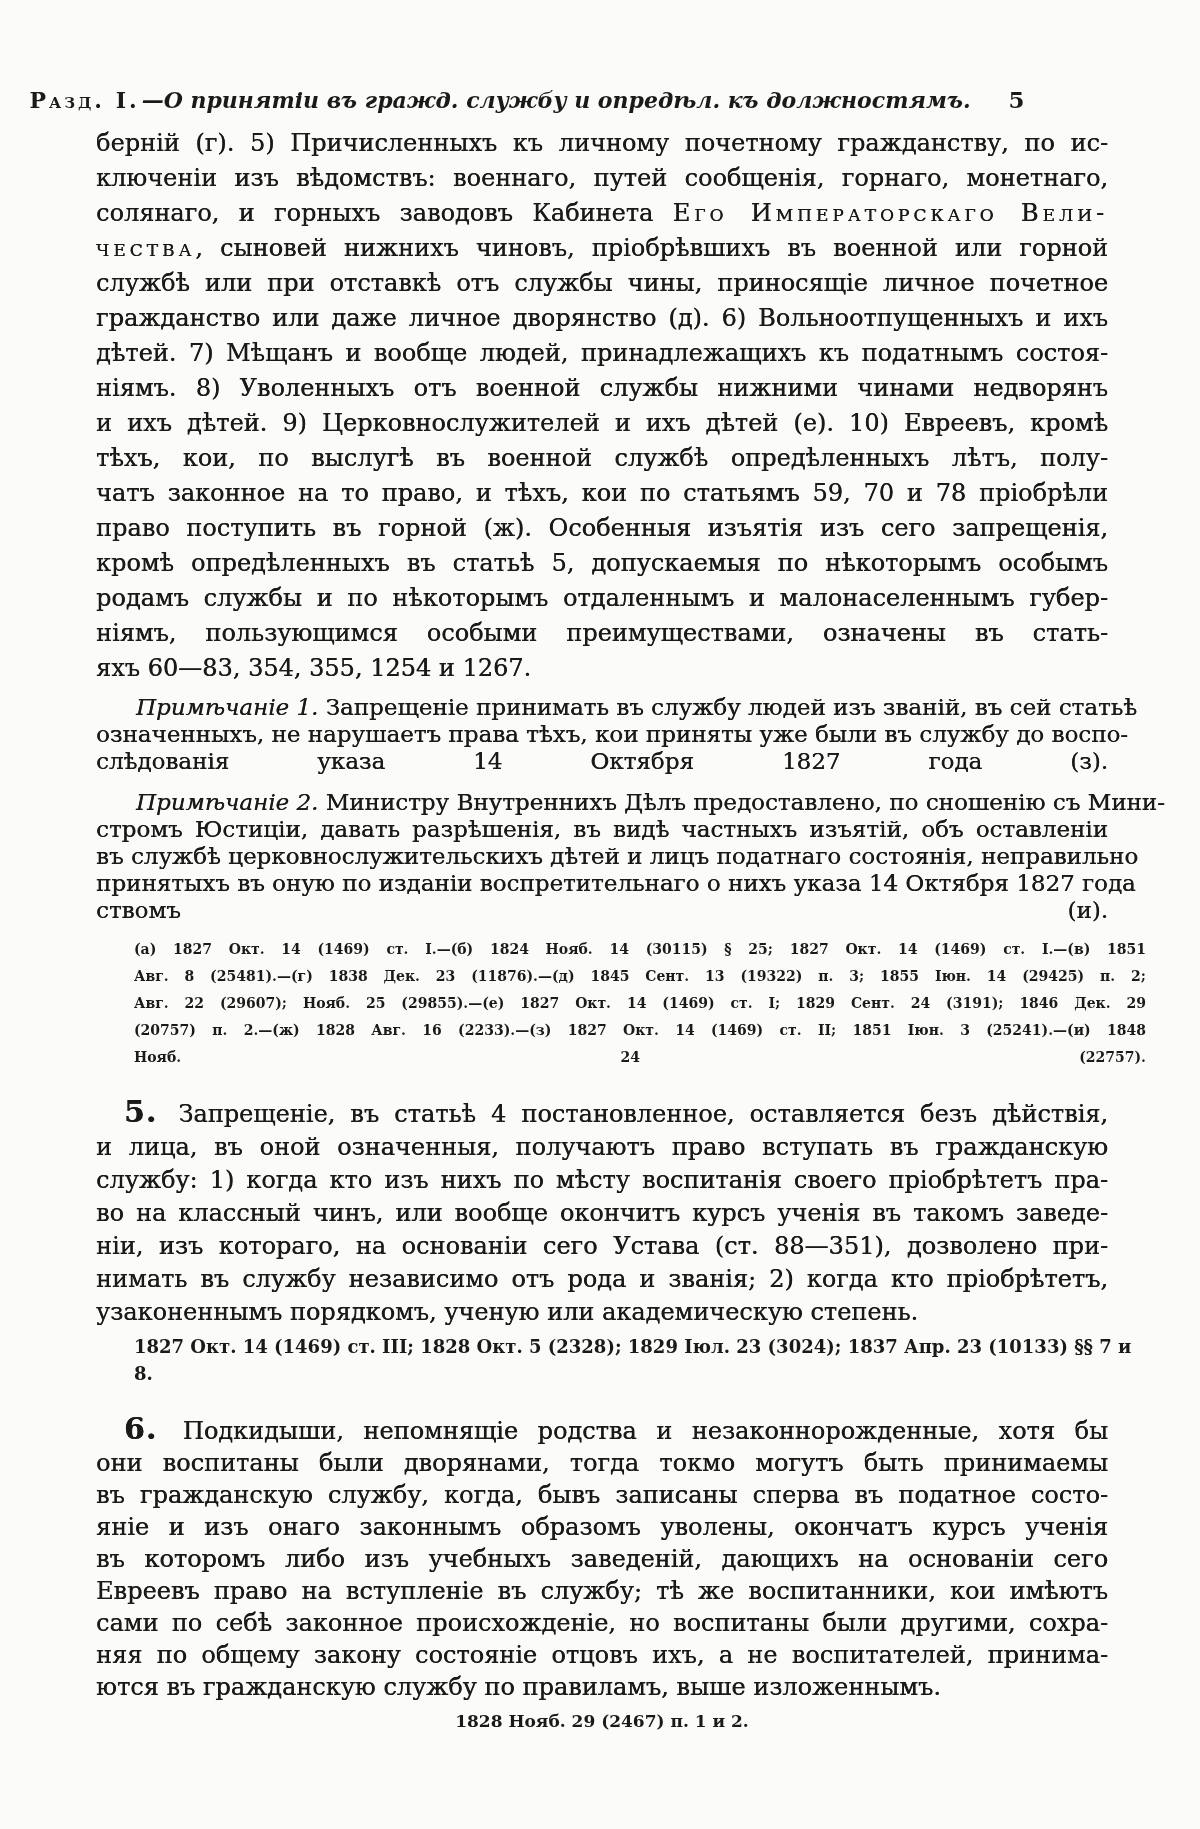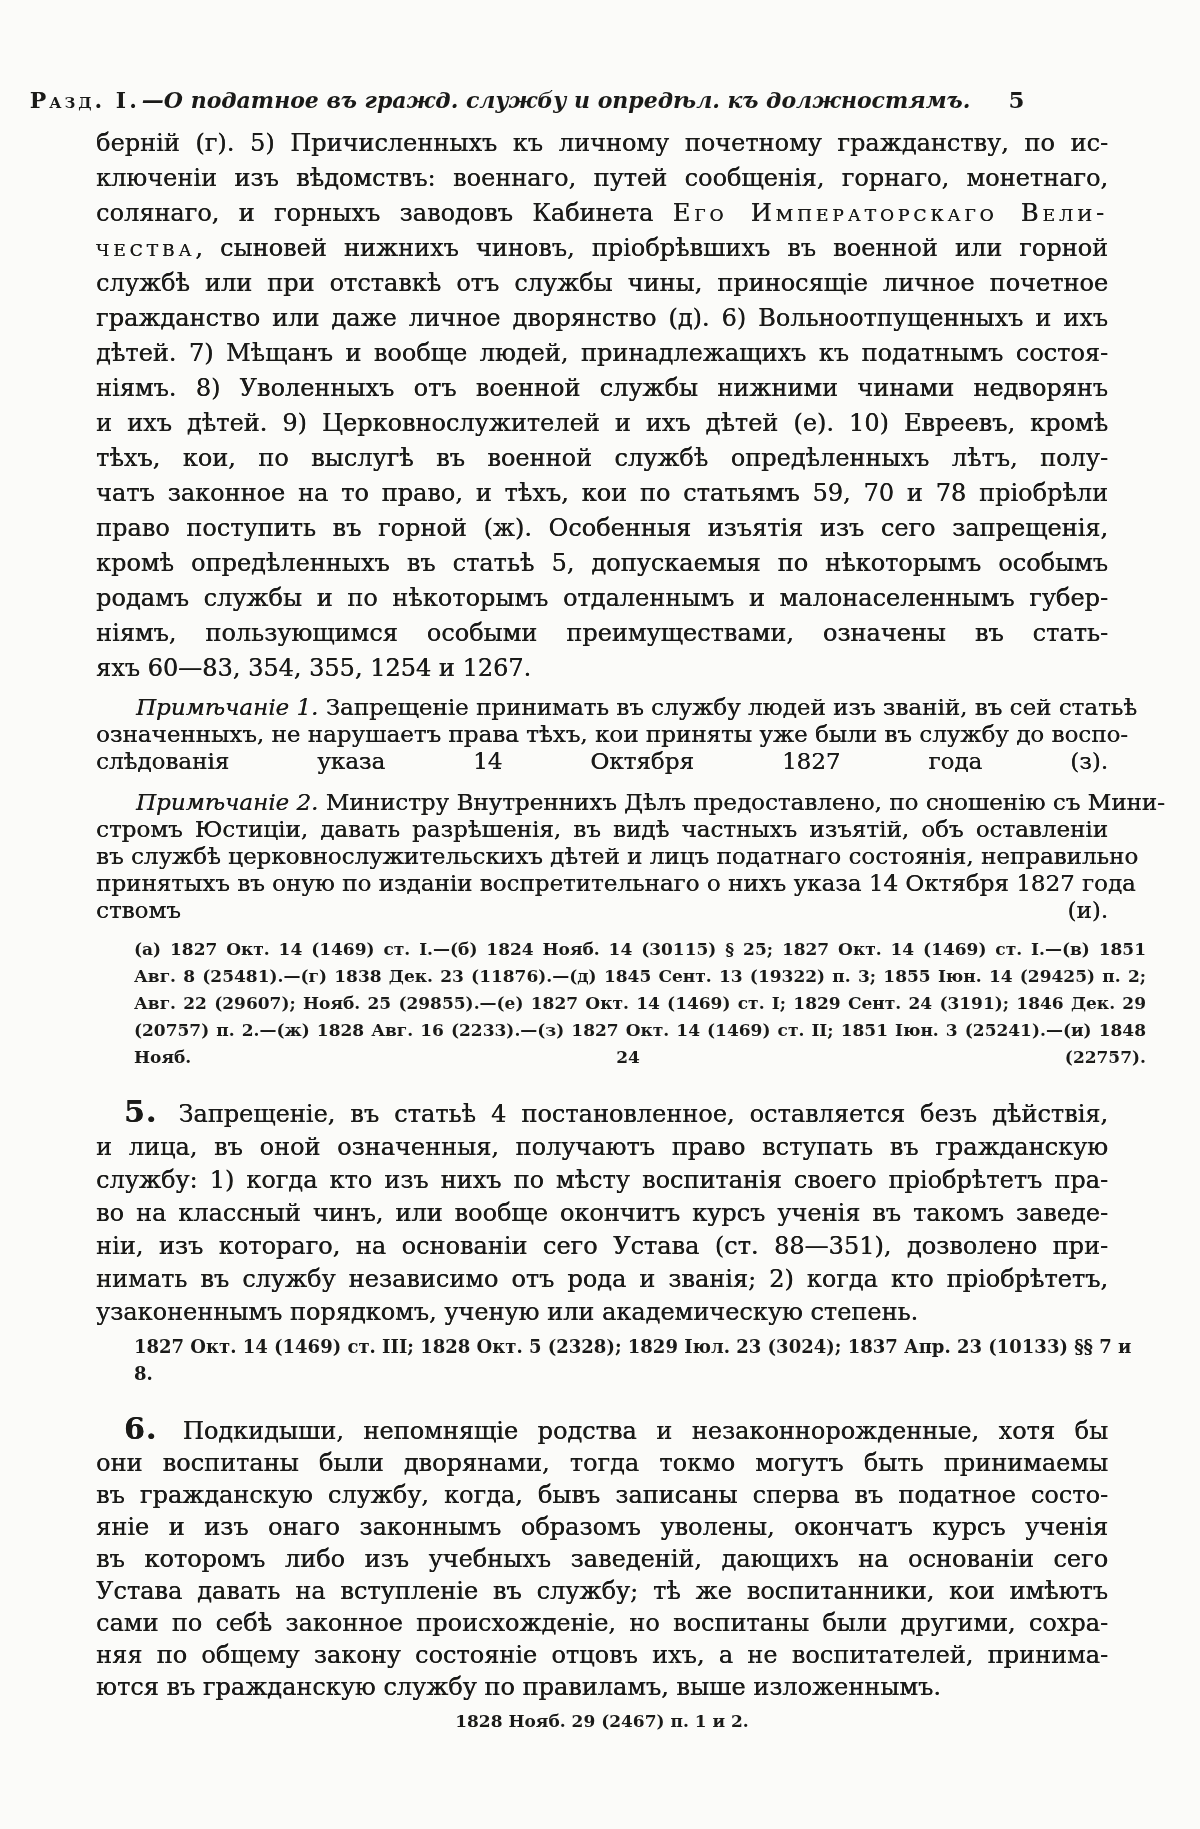--- a/index.html
+++ b/index.html
@@ -75,21 +75,21 @@
     line-height:27px;
     text-align:justify;
     text-align-last:justify;
     white-space:nowrap;
     text-shadow:0.3px 0 0 currentColor;
   }
   .note .ln.first{ text-indent:40px; }
   .note-label{ font-style:italic; }
   
   .footnotes{
-    font-size:17px;
+    font-size:14px;
     font-weight:bold;
     margin-top:12px;
     padding:0 4px 0 38px;
   }
   .footnotes .ln{
     line-height:27px;
     text-align:justify;
     text-align-last:justify;
     white-space:nowrap;
   }
@@ -112,21 +112,21 @@
   .sp-sec5{margin-top:24px;}
   .sp-sec6{margin-top:26px;}
 </style>
 </head>
 <body>
 
 <div class="page">
 
   <div class="running-head">
     <span class="rh-label">Разд. I.</span>
-    <span class="rh-title">—О податное въ гражд. службу и опредѣл. къ должностямъ.</span>
+    <span class="rh-title">—О принятіи въ гражд. службу и опредѣл. къ должностямъ.</span>
     <span class="folio">5</span>
   </div>
 
   <div class="block main sp-intro">
     <div class="ln">берній (г). 5) Причисленныхъ къ личному почетному гражданству, по ис-</div>
     <div class="ln">ключеніи изъ вѣдомствъ: военнаго, путей сообщенія, горнаго, монетнаго,</div>
     <div class="ln"><span>солянаго, и горныхъ заводовъ Кабинета </span><span class="spaced">Его Императорскаго Вели-</span></div>
     <div class="ln"><span class="spaced">чества</span><span>, сыновей нижнихъ чиновъ, пріобрѣвшихъ въ военной или горной</span></div>
     <div class="ln">службѣ или при отставкѣ отъ службы чины, приносящіе личное почетное</div>
     <div class="ln">гражданство или даже личное дворянство (д). 6) Вольноотпущенныхъ и ихъ</div>
@@ -174,20 +174,20 @@
     <div class="ln last">узаконеннымъ порядкомъ, ученую или академическую степень.</div>
   </div>
   <div class="block fn-single">1827 Окт. 14 (1469) ст. III; 1828 Окт. 5 (2328); 1829 Іюл. 23 (3024); 1837 Апр. 23 (10133) §§ 7 и 8.</div>
 
   <div class="block main sec sec6 sp-sec6">
     <div class="ln"><span class="secnum">6.</span><span> Подкидыши, непомнящіе родства и незаконнорожденные, хотя бы</span></div>
     <div class="ln">они воспитаны были дворянами, тогда токмо могутъ быть принимаемы</div>
     <div class="ln">въ гражданскую службу, когда, бывъ записаны сперва въ податное состо-</div>
     <div class="ln">яніе и изъ онаго законнымъ образомъ уволены, окончатъ курсъ ученія</div>
     <div class="ln">въ которомъ либо изъ учебныхъ заведеній, дающихъ на основаніи сего</div>
-    <div class="ln">Устава давать на вступленіе въ службу; тѣ же воспитанники, кои имѣютъ</div>
+    <div class="ln">Евреевъ право на вступленіе въ службу; тѣ же воспитанники, кои имѣютъ</div>
     <div class="ln">сами по себѣ законное происхожденіе, но воспитаны были другими, сохра-</div>
     <div class="ln">няя по общему закону состояніе отцовъ ихъ, а не воспитателей, принима-</div>
     <div class="ln last">ются въ гражданскую службу по правиламъ, выше изложеннымъ.</div>
   </div>
   <div class="block fn-centered">1828 Нояб. 29 (2467) п. 1 и 2.</div>
 
 </div>
 
 </body></html>

